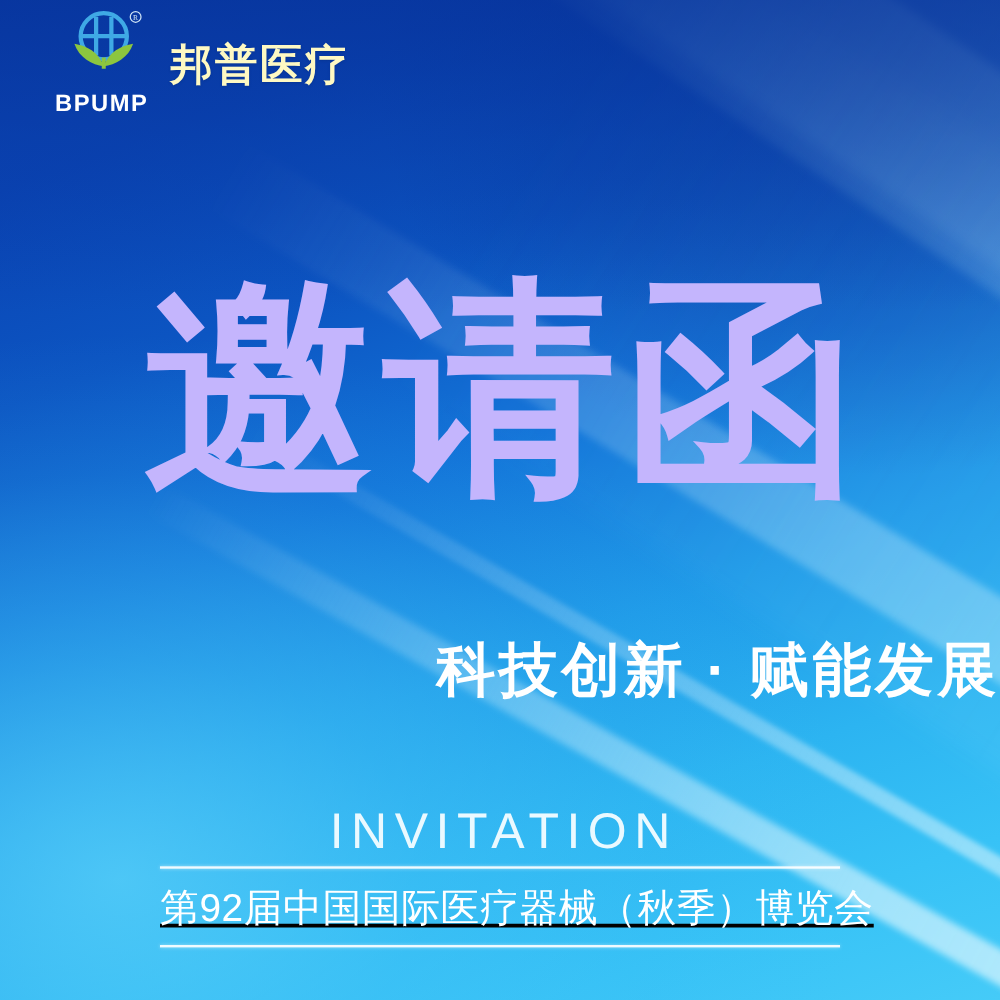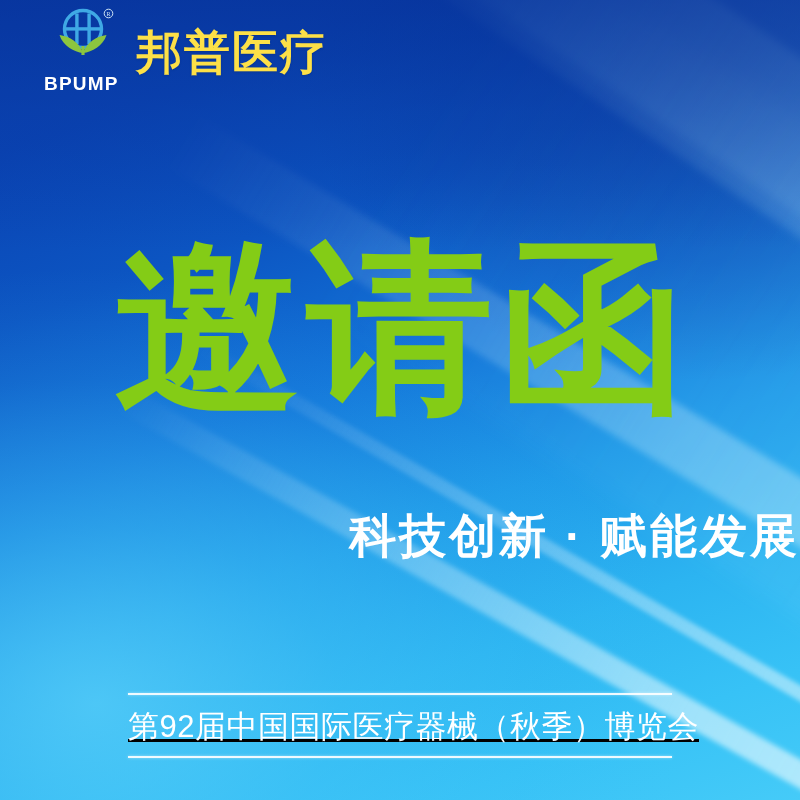--- a/index.html
+++ b/index.html
@@ -158,37 +158,37 @@
     bottom: 0;
     text-align: left;
     color: #ffffff;
     font-size: 19px;
     font-weight: bold;
     letter-spacing: 1.2px;
     line-height: 20px;
     font-family: "Liberation Sans", sans-serif;
   }
   .brand-name {
-    color: #fde047;
-    font-size: 46px;
+    color: #fef9c3;
+    font-size: 34px;
     font-weight: bold;
     letter-spacing: 2px;
     line-height: 1;
     margin-top: 2px;
     text-shadow: 0 1px 2px rgba(0,30,90,0.25);
     font-family: "Liberation Sans", "DejaVu Sans", sans-serif;
   }
 
   
   .title-main {
     position: absolute;
     left: 0; right: 0;
-    top: 236px;
+    top: 220px;
     text-align: center;
-    color: #84cc16;
+    color: #c4b5fd;
     font-size: 185px;
     font-weight: bold;
     line-height: 1;
     letter-spacing: 8px;
     text-indent: 8px;
     z-index: 10;
     font-family: "Liberation Sans", "DejaVu Sans", sans-serif;
   }
 
   .title-sub {
@@ -286,20 +286,21 @@
       <div class="logo-word">BPUMP</div>
     </div>
 
     <div class="brand-name">邦普医疗</div>
   </div>
 
   <div class="title-main">邀请函</div>
 
   <div class="title-sub">科技创新 · 赋能发展</div>
 
+  <div class="title-en">INVITATION</div>
 
   <div class="footer">
     <div class="rule"></div>
     <div class="footer-text">第92届中国国际医疗器械（秋季）博览会</div>
     <div class="rule"></div>
   </div>
 
 </div>
 
 </body></html>

